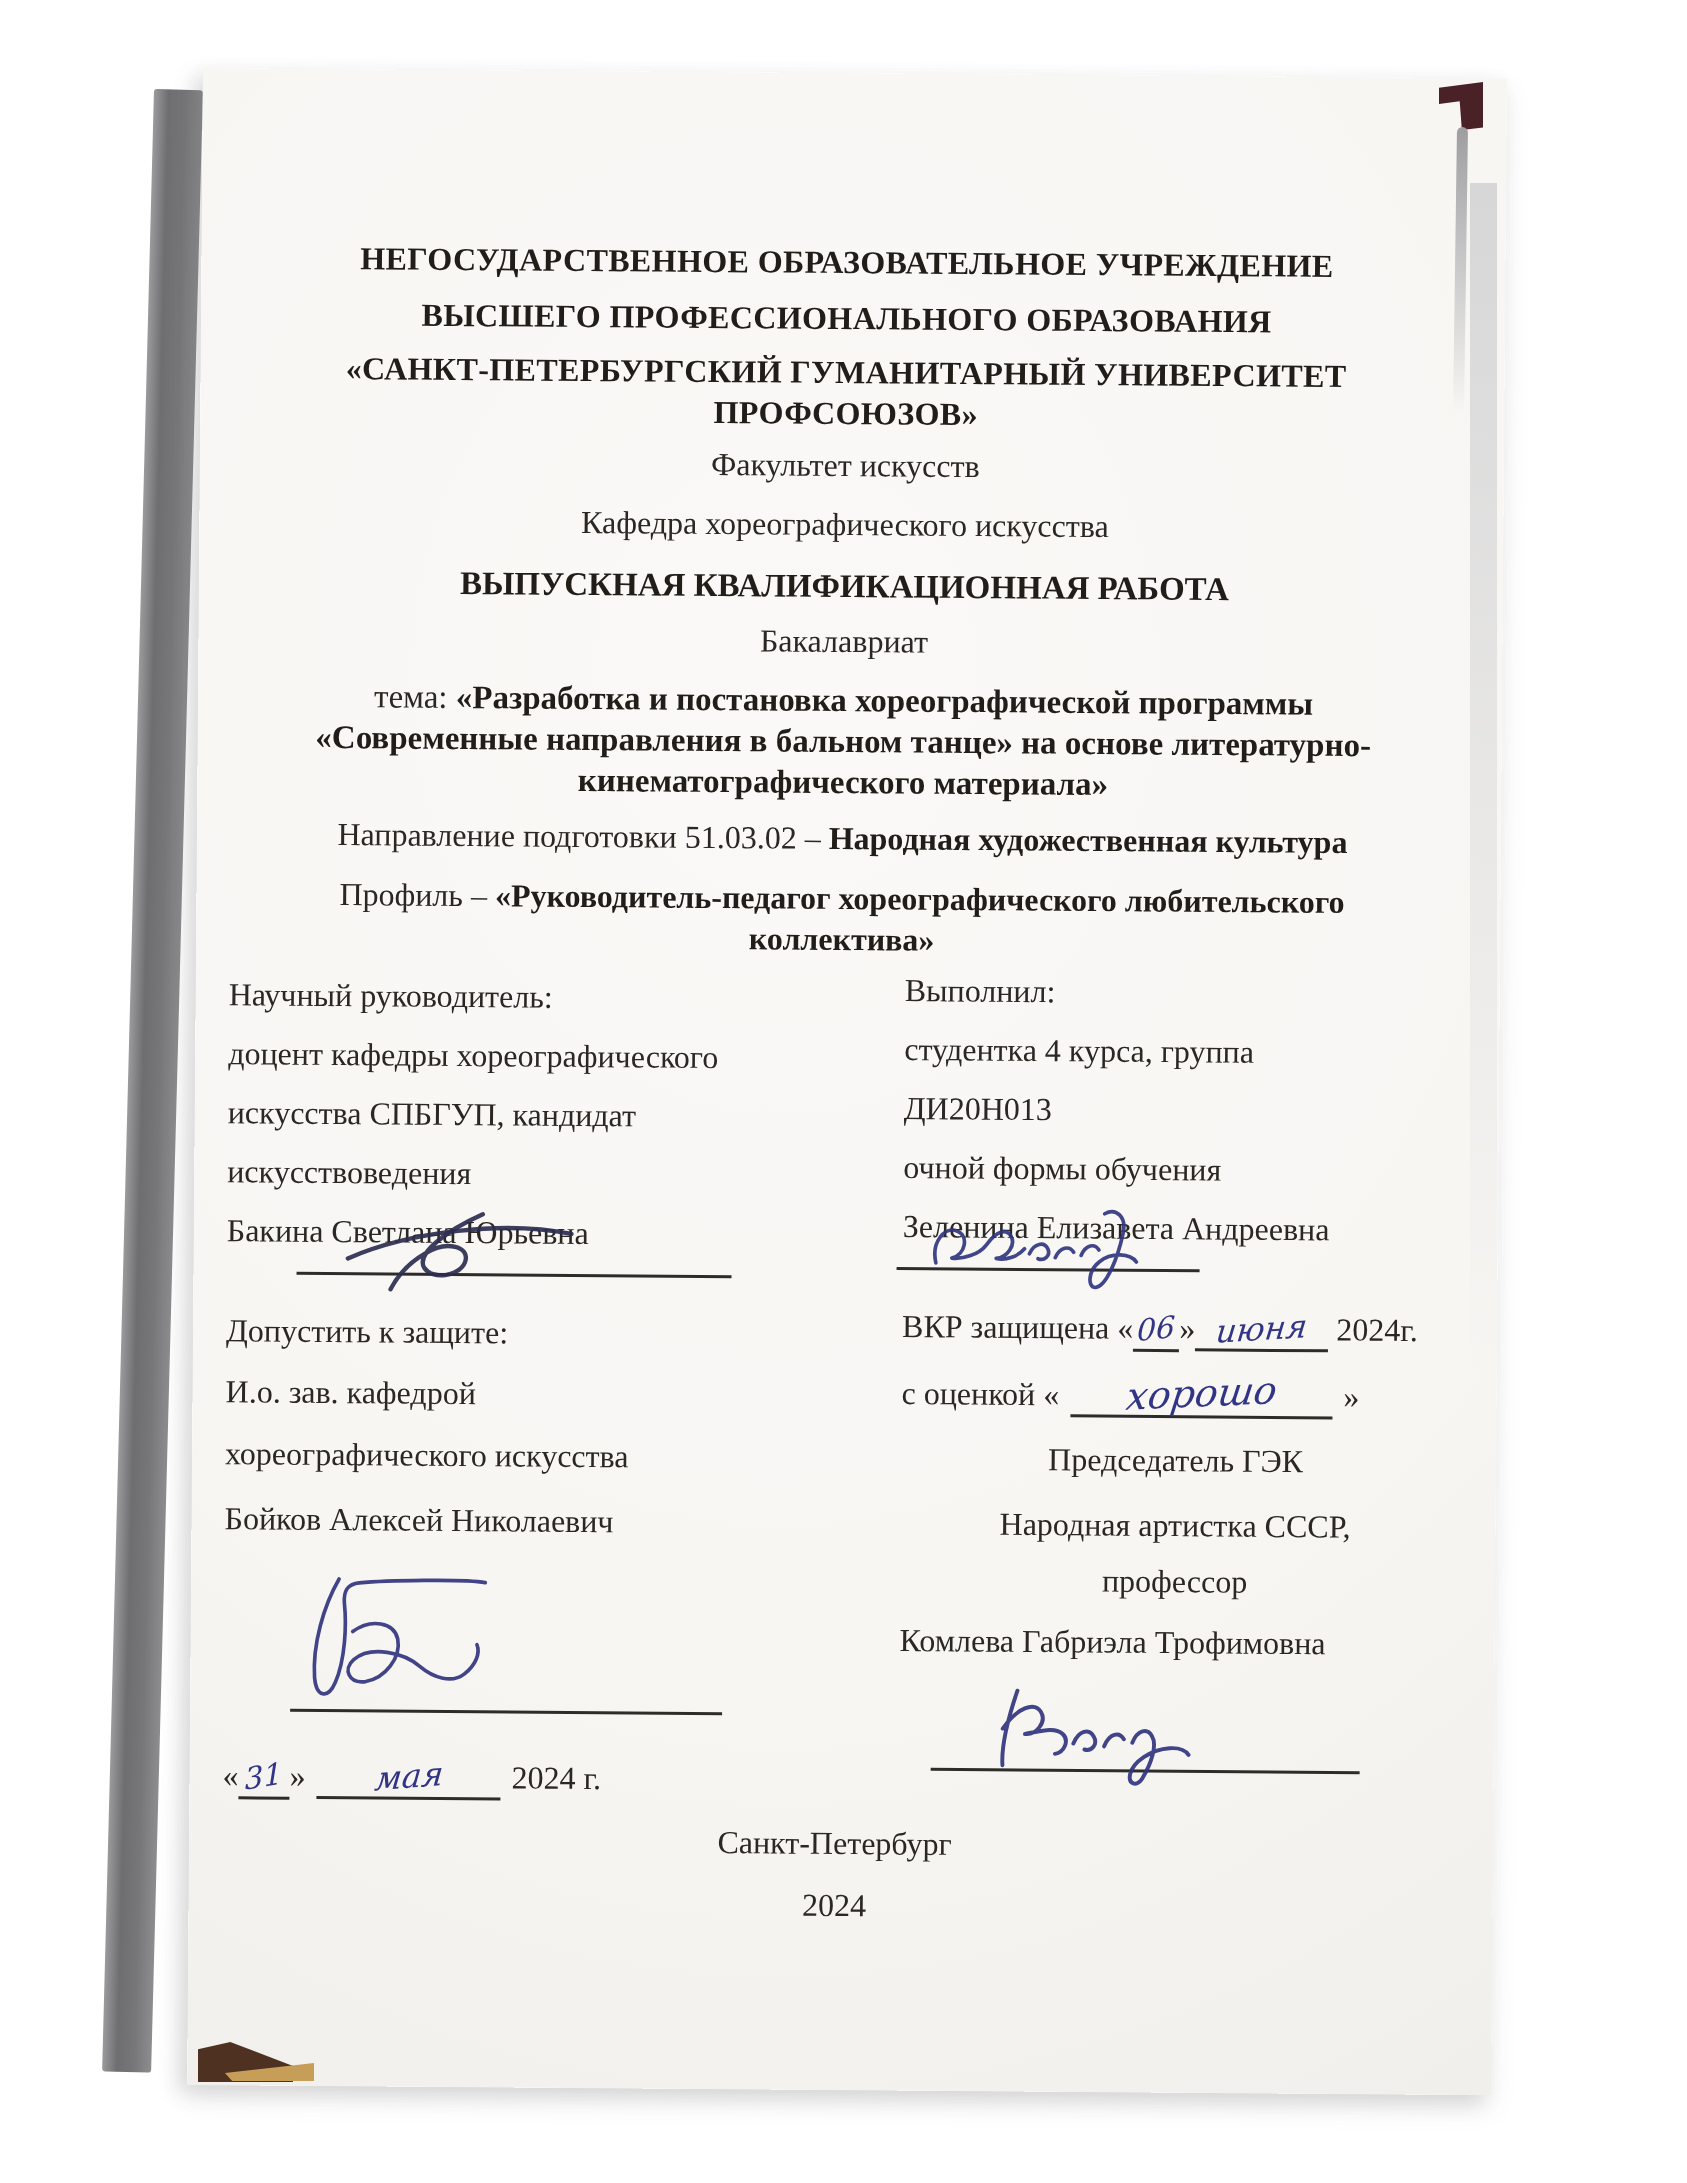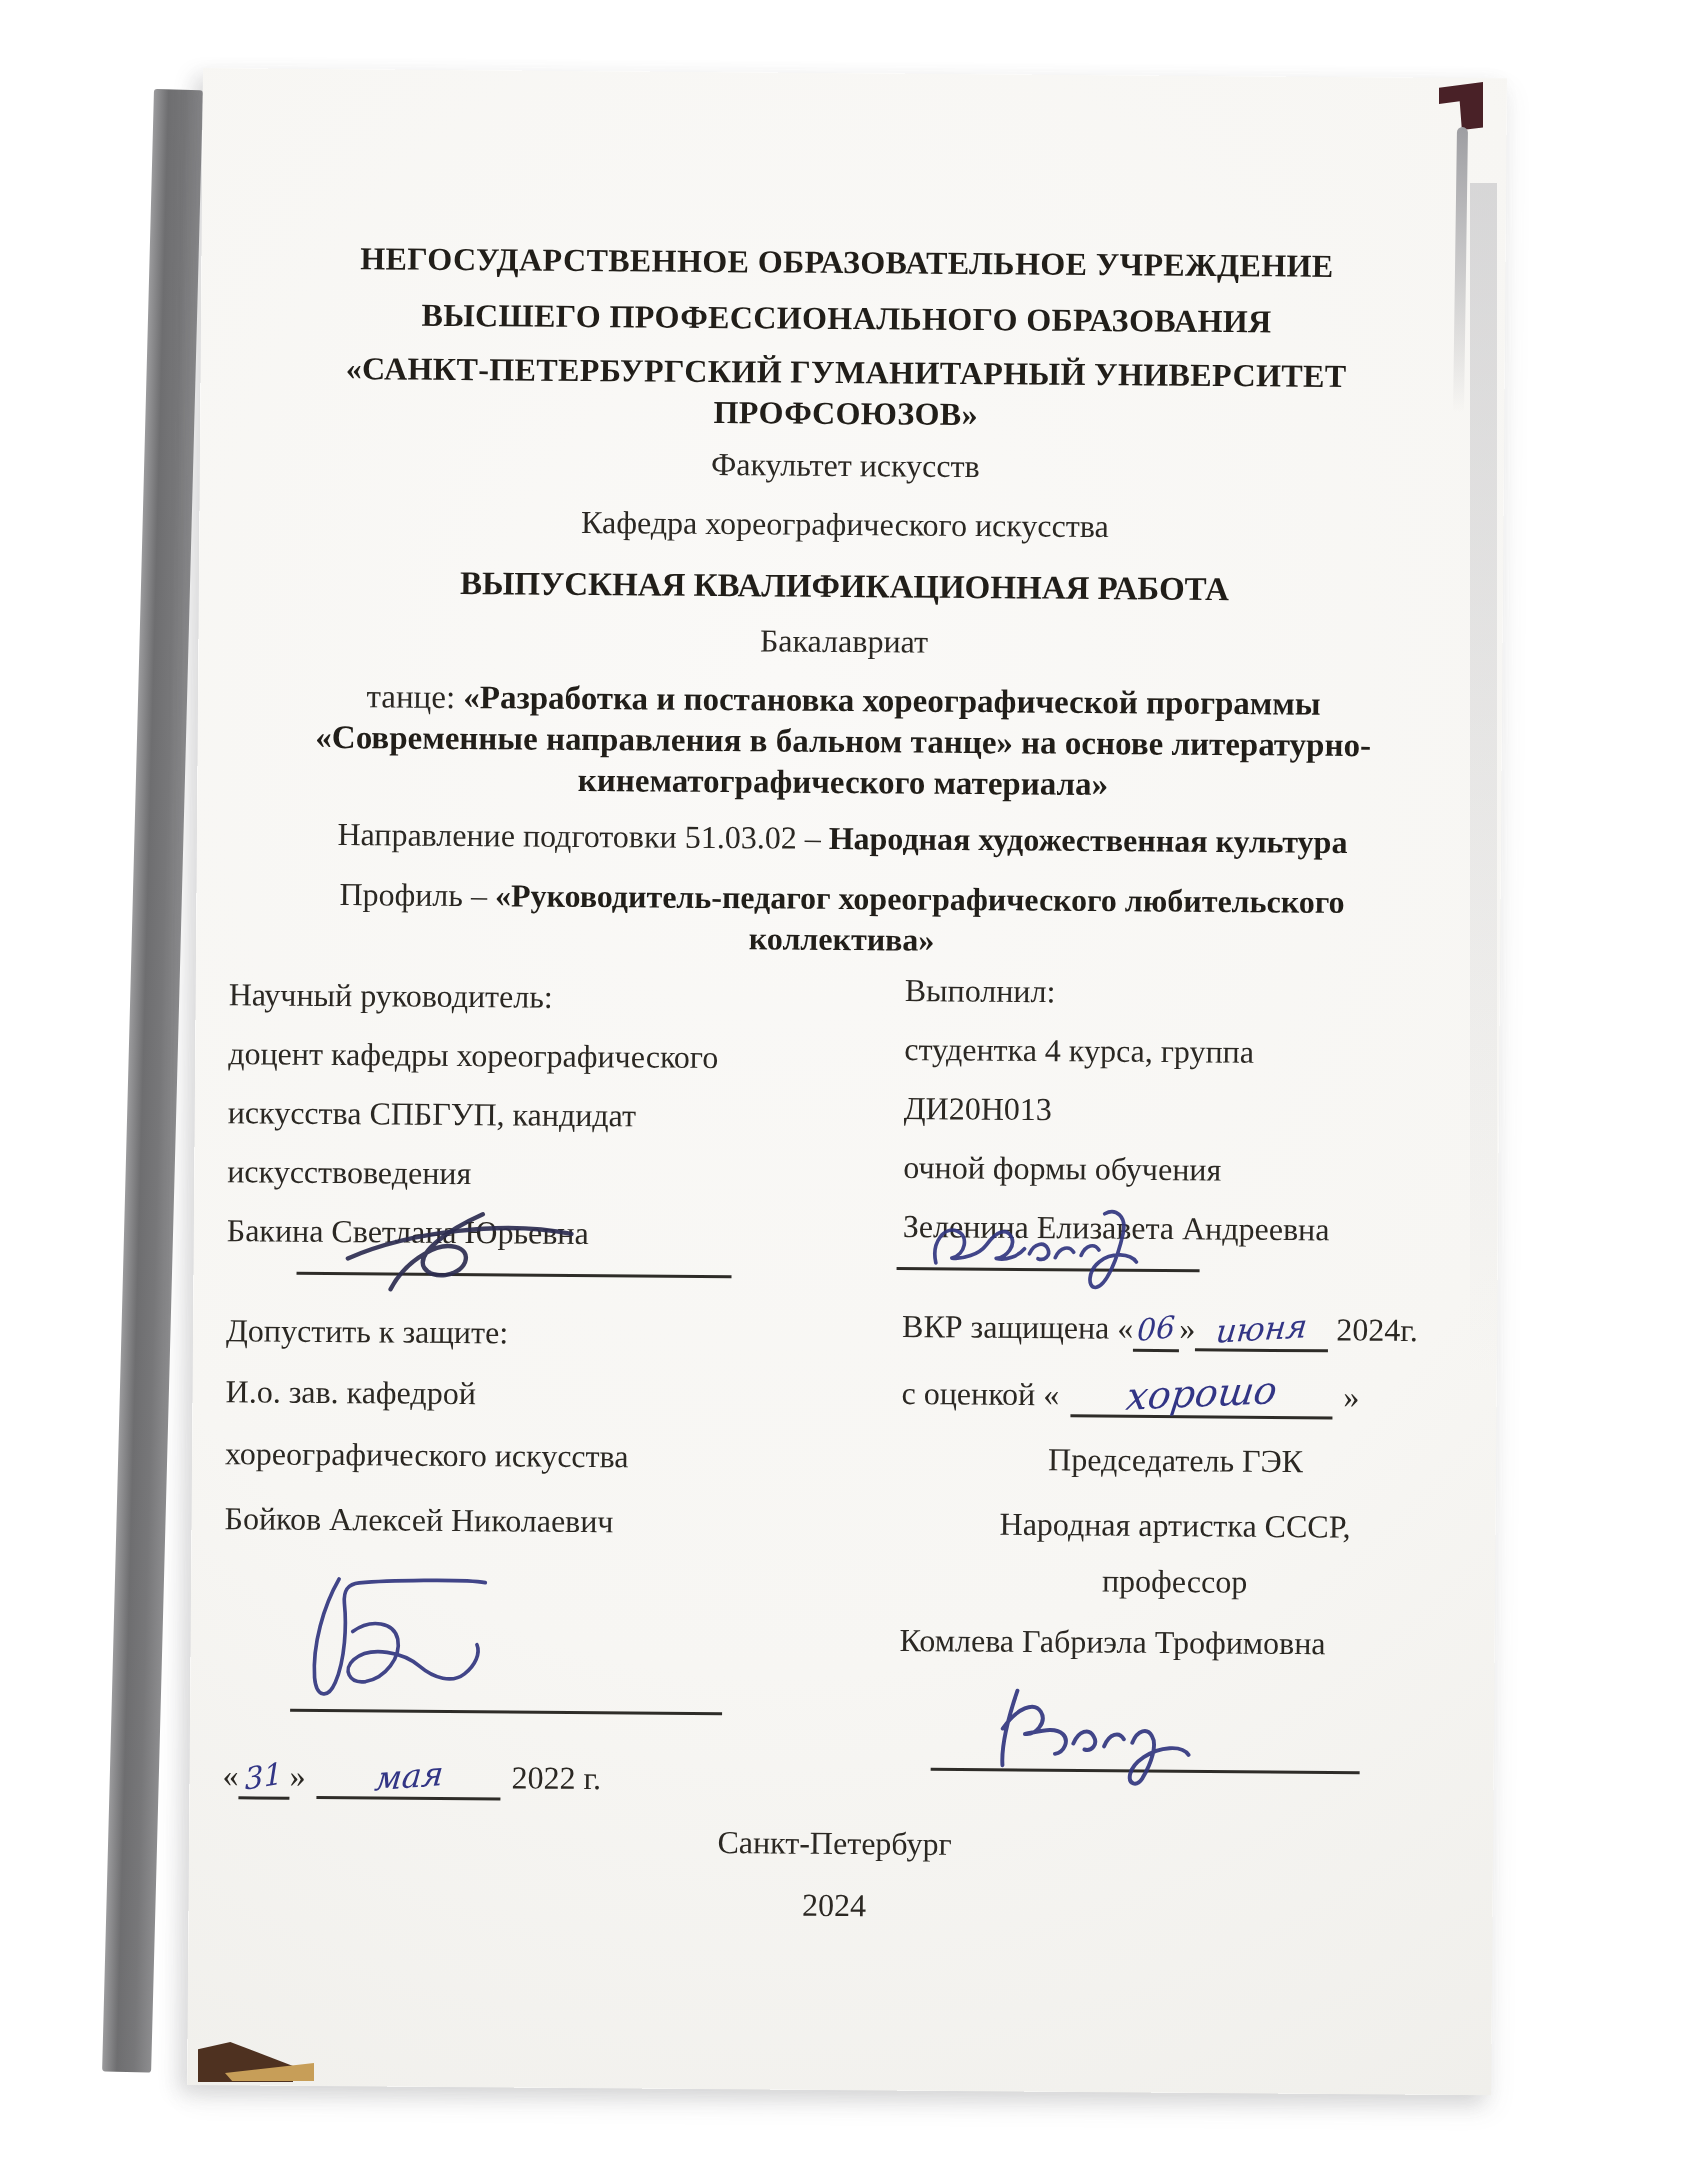--- a/index.html
+++ b/index.html
@@ -78,21 +78,21 @@
       <div class="ctrline org b">НЕГОСУДАРСТВЕННОЕ ОБРАЗОВАТЕЛЬНОЕ УЧРЕЖДЕНИЕ</div>
       <div class="ctrline org b mt16">ВЫСШЕГО ПРОФЕССИОНАЛЬНОГО ОБРАЗОВАНИЯ</div>
       <div class="ctrline org b mt16 wrap2">«САНКТ-ПЕТЕРБУРГСКИЙ ГУМАНИТАРНЫЙ УНИВЕРСИТЕТ ПРОФСОЮЗОВ»</div>
 
       <div class="ctrline mt14">Факультет искусств</div>
       <div class="ctrline mt24">Кафедра хореографического искусства</div>
 
       <div class="ctrline b worktype mt27">ВЫПУСКНАЯ КВАЛИФИКАЦИОННАЯ РАБОТА</div>
       <div class="ctrline mt19">Бакалавриат</div>
 
-      <div class="ctrline theme mt24"><span>танце:</span> <span class="b">«Разработка и постановка хореографической программы</span></div>
+      <div class="ctrline theme mt24"><span>тема:</span> <span class="b">«Разработка и постановка хореографической программы</span></div>
       <div class="ctrline theme b">«Современные направления в бальном танце» на основе литературно-</div>
       <div class="ctrline theme b">кинематографического материала»</div>
 
       <div class="ctrline mt19"><span>Направление подготовки 51.03.02 –</span> <span class="b">Народная художественная культура</span></div>
 
       <div class="ctrline profile mt25"><span>Профиль –</span> <span class="b">«Руководитель-педагог хореографического любительского</span></div>
       <div class="ctrline profile b">коллектива»</div>
 
       <div class="cols">
 
@@ -120,21 +120,21 @@
 
           <div class="sigrow2" style="margin-top:16px;">
             <span class="sline" style="left:67px;width:432px;"></span>
             <svg class="sig" style="left:51px;bottom:-14.3px;width:262px;height:187px;" viewBox="0 0 430 260">
               <path d="M105 42 C80 86 62 150 66 204 C69 236 88 240 100 212 C116 174 118 118 114 82 C112 60 120 50 138 48 C180 44 310 40 345 46"></path>
               <path d="M128 128 C158 106 196 112 202 140 C208 170 182 204 150 210 C122 214 112 190 130 174 C158 150 212 162 238 184 C262 204 292 212 312 196 C330 182 338 162 332 148"></path>
             </svg>
           </div>
 
           <div class="cell" style="margin-top:44px;">
-            <span>«</span><span class="bl" style="width:51px;"><span class="hw" style="font-size:30px;transform:rotate(-10deg) skewX(-8deg);">31</span></span><span>»</span><span class="gap"></span><span class="bl" style="width:184px;"><span class="hw" style="font-size:33px;transform:rotate(-5deg) skewX(-10deg);">мая</span></span><span class="gap"></span><span>2022 г.</span>
+            <span>«</span><span class="bl" style="width:51px;"><span class="hw" style="font-size:30px;transform:rotate(-10deg) skewX(-8deg);">31</span></span><span>»</span><span class="gap"></span><span class="bl" style="width:184px;"><span class="hw" style="font-size:33px;transform:rotate(-5deg) skewX(-10deg);">мая</span></span><span class="gap"></span><span>2024 г.</span>
           </div>
         </div>
 
         <div class="col-r">
           <div class="cell rstep up">Выполнил:</div>
           <div class="cell rstep up">студентка 4 курса, группа</div>
           <div class="cell rstep up">ДИ20Н013</div>
           <div class="cell rstep up">очной формы обучения</div>
           <div class="cell up">Зеленина Елизавета Андреевна</div>
 

